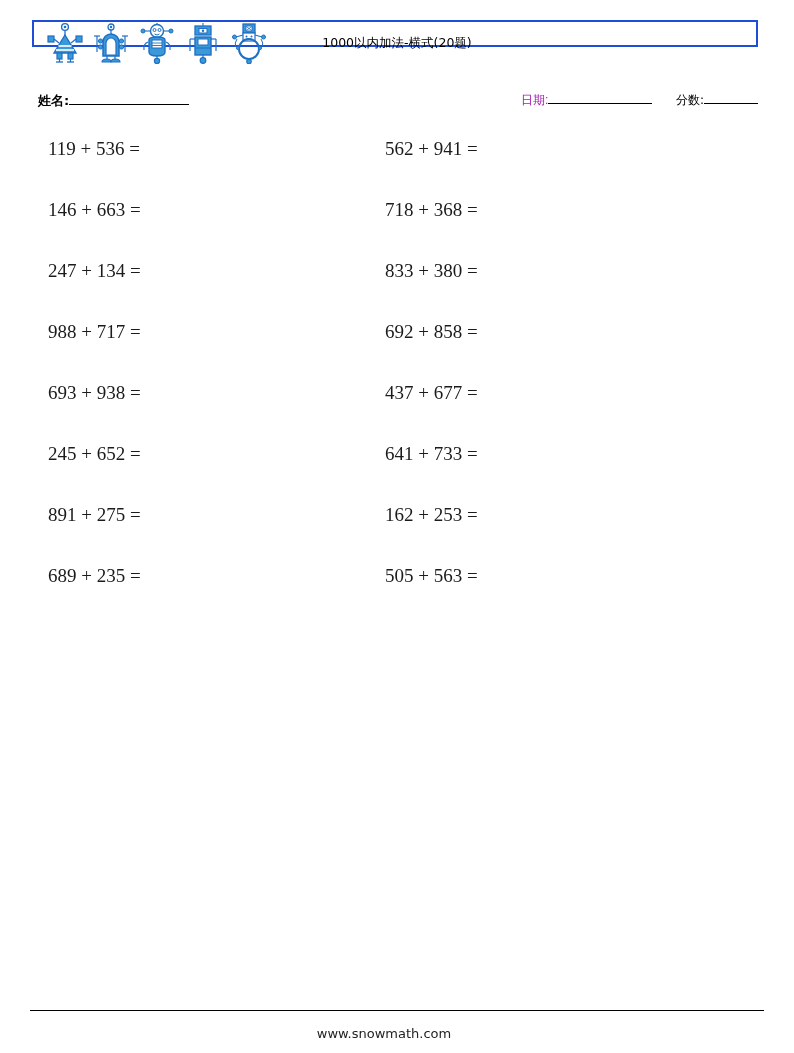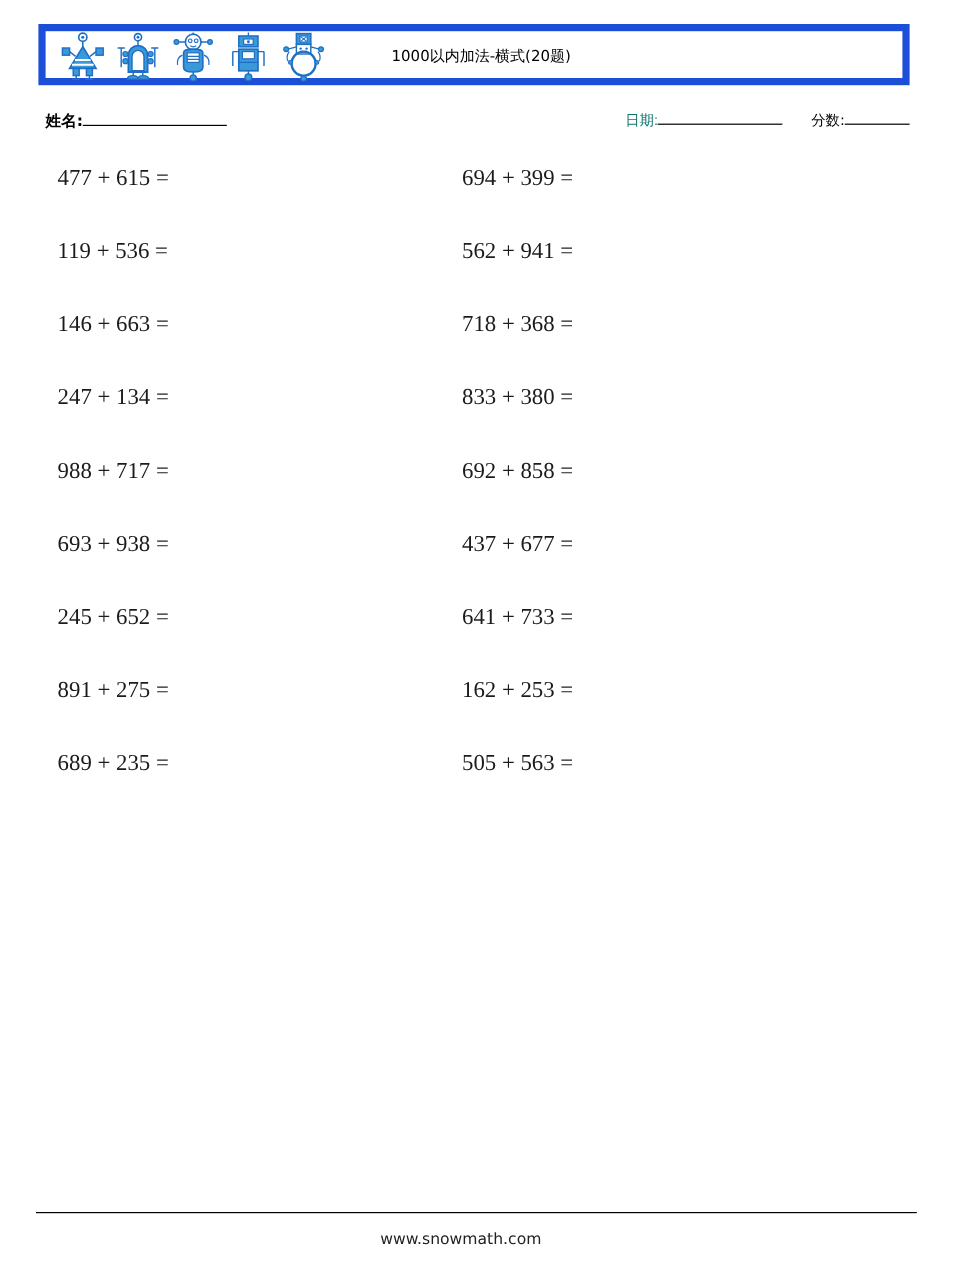--- a/index.html
+++ b/index.html
@@ -22,22 +22,22 @@
     width: 794px;
     height: 1053px;
   }
 
   
   .header-box {
     position: absolute;
     left: 32px;
     top: 20px;
     width: 726px;
-    height: 51px;
-    border: 6px solid #1d4ed8;
+    height: 27px;
+    border: 2px solid #1d4ed8;
     box-sizing: border-box;
   }
   .robot-strip {
     position: absolute;
     left: 10px;
     top: 0px;
     height: 42px;
     display: flex;
     align-items: center;
     gap: 4px;
@@ -76,21 +76,21 @@
     font-weight: bold;
     color: #000000;
     white-space: nowrap;
   }
   .info-date {
     position: absolute;
     left: 521px;
     top: 0;
     font-family: Liberation Sans, sans-serif;
     font-size: 12px;
-    color: #0f766e;
+    color: #a21caf;
     white-space: nowrap;
   }
   .info-score {
     position: absolute;
     left: 676px;
     top: 0;
     font-family: "DejaVu Sans", sans-serif;
     font-size: 12px;
     color: #000000;
     white-space: nowrap;
@@ -264,24 +264,20 @@
     <div class="info-date">
       <span>日期:</span><span class="rule rule-date"></span>
     </div>
     <div class="info-score">
       <span>分数:</span><span class="rule rule-score"></span>
     </div>
   </div>
 
   <div class="problems">
     <div class="prow">
-      <div class="cell cell-left">477 + 615 =</div>
-      <div class="cell cell-right">694 + 399 =</div>
-    </div>
-    <div class="prow">
       <div class="cell cell-left">119 + 536 =</div>
       <div class="cell cell-right">562 + 941 =</div>
     </div>
     <div class="prow">
       <div class="cell cell-left">146 + 663 =</div>
       <div class="cell cell-right">718 + 368 =</div>
     </div>
     <div class="prow">
       <div class="cell cell-left">247 + 134 =</div>
       <div class="cell cell-right">833 + 380 =</div>

